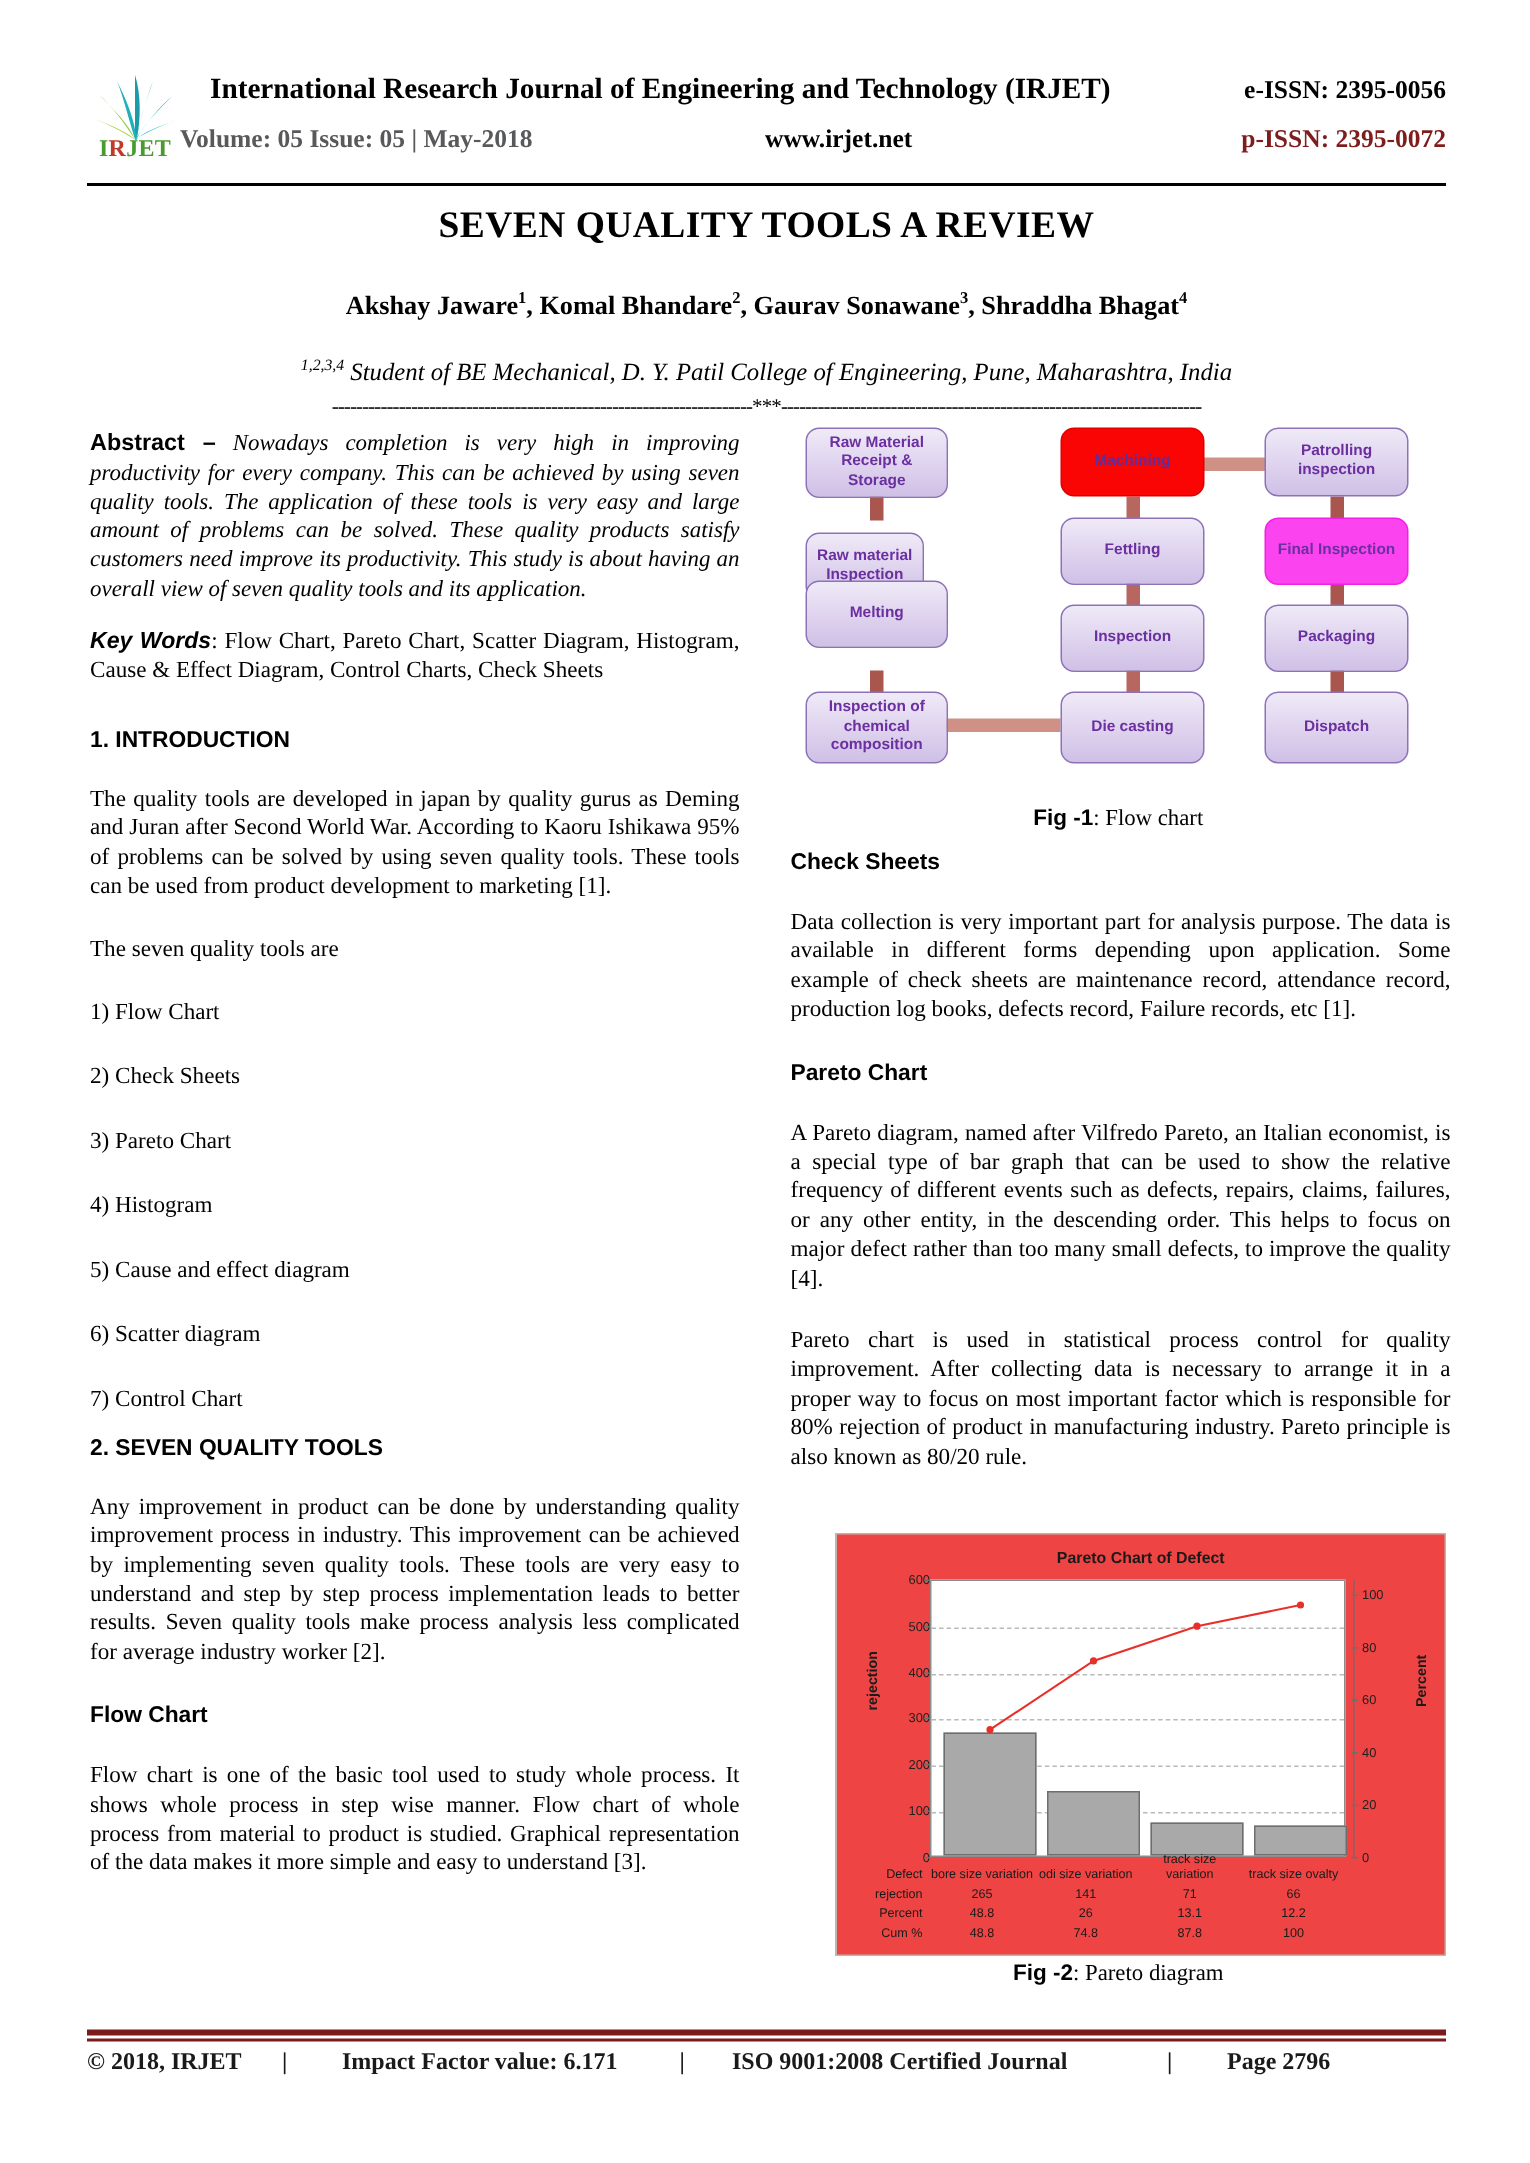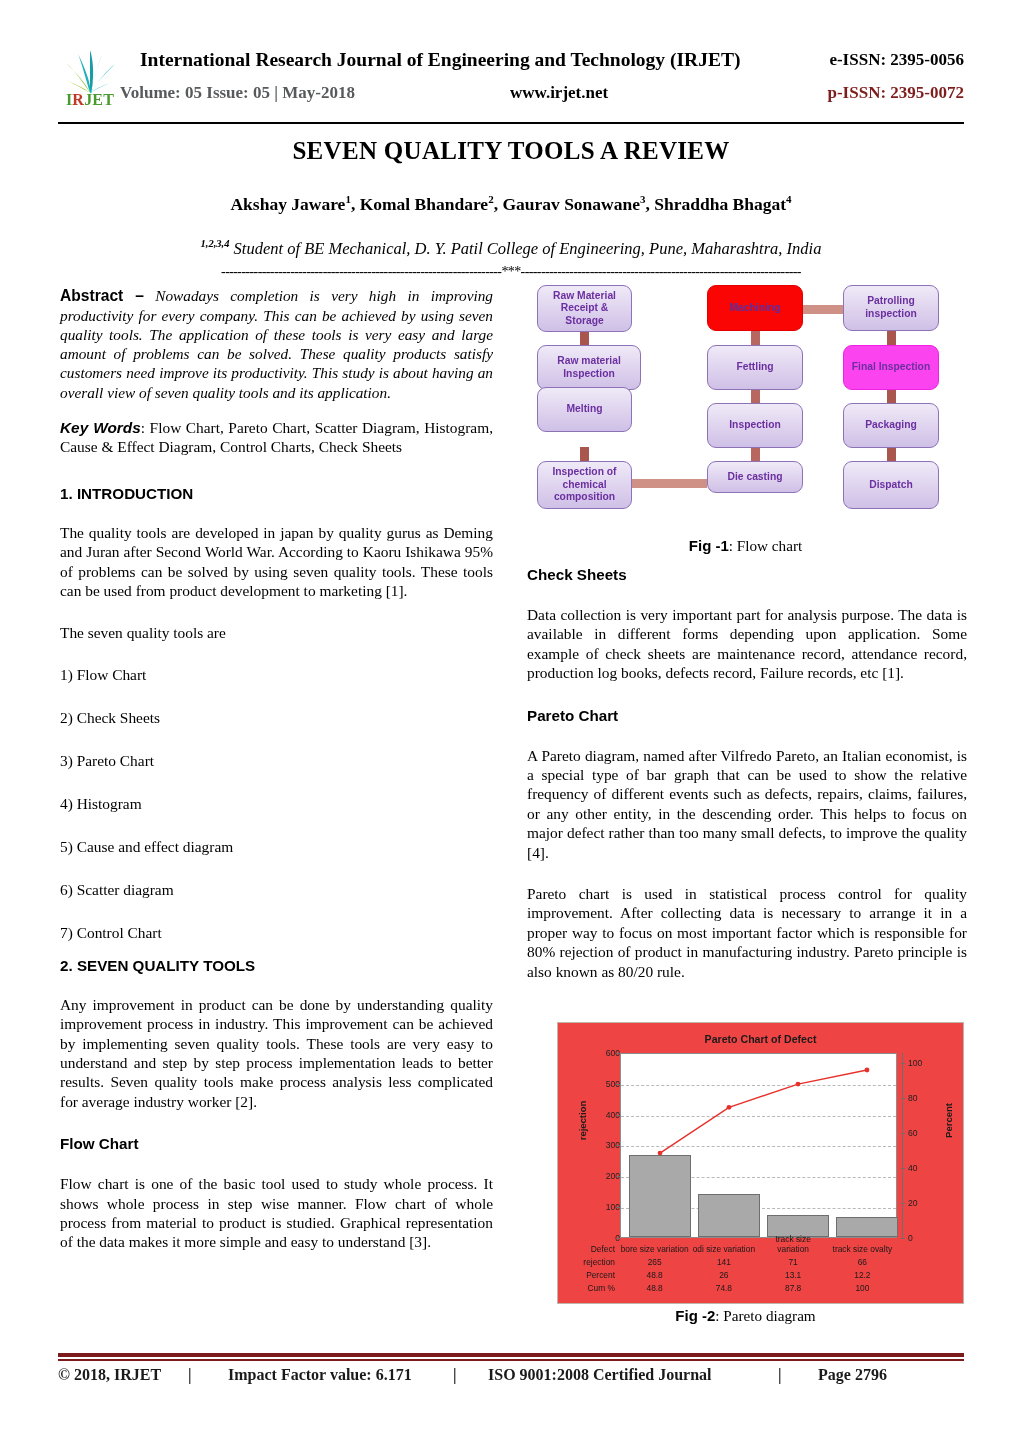--- a/index.html
+++ b/index.html
@@ -92,21 +92,21 @@
     font-family: "Liberation Serif", serif;
     font-weight: bold; font-size: 17.5px;
   }
   .authors sup { font-size: 11px; vertical-align: super; }
   .affil {
     position: absolute; left: 58px; top: 238px; width: 906px;
     text-align: center;
     font-family: "Liberation Serif", serif;
     font-style: italic; font-size: 16.5px;
   }
-  .affil sup { font-size: 10.5px; font-style: italic; vertical-align: super; font-weight: bold; }
+  .affil sup { font-size: 10.5px; font-style: italic; vertical-align: super; }
   .sep-line {
     position: absolute; left: 58px; top: 264px; width: 906px;
     text-align: center;
     font-family: "Liberation Serif", serif;
     font-size: 14px; letter-spacing: -0.6px;
     white-space: nowrap; overflow: hidden;
   }
 
   
   .col-left {
@@ -389,28 +389,28 @@
     <div class="fconn-v" style="left:224px; top:106px; height:16px;"></div>
     <div class="fconn-v" style="left:224px; top:164px; height:16px;"></div>
 
     <div class="fconn-h" style="left:272px; top:22px; width:46px;"></div>
 
     <div class="fconn-v dark" style="left:360px; top:48px;  height:16px;"></div>
     <div class="fconn-v dark" style="left:360px; top:106px; height:16px;"></div>
     <div class="fconn-v dark" style="left:360px; top:164px; height:16px;"></div>
 
     <div class="fnode" style="left:10px;  top:2px;   width:95px; height:47px;">Raw Material Receipt &amp; Storage</div>
-    <div class="fnode" style="left:10px;  top:62px;  width:104px; height:45px;">Raw material Inspection</div>
+    <div class="fnode" style="left:10px;  top:72px;  width:79px; height:45px;">Raw material Inspection</div>
     <div class="fnode" style="left:10px;  top:104px; width:95px; height:45px;">Melting</div>
     <div class="fnode" style="left:10px;  top:178px; width:95px; height:48px;">Inspection of chemical composition</div>
 
     <div class="fnode red" style="left:180px; top:2px;   width:96px; height:46px;">Machining</div>
     <div class="fnode" style="left:180px; top:62px;  width:96px; height:45px;">Fettling</div>
     <div class="fnode" style="left:180px; top:120px; width:96px; height:45px;">Inspection</div>
-    <div class="fnode" style="left:180px; top:178px; width:96px; height:32px;">Die casting</div>
+    <div class="fnode" style="left:180px; top:178px; width:96px; height:48px;">Die casting</div>
 
     <div class="fnode" style="left:316px; top:2px;   width:96px; height:46px;">Patrolling inspection</div>
     <div class="fnode magenta" style="left:316px; top:62px;  width:96px; height:45px;">Final Inspection</div>
     <div class="fnode" style="left:316px; top:120px; width:96px; height:45px;">Packaging</div>
     <div class="fnode" style="left:316px; top:178px; width:96px; height:48px;">Dispatch</div>
   </div>
 
   <div class="fig-cap fig1-cap"><b>Fig -1</b><span>: Flow chart</span></div>
 
   <div class="col-right" style="top:566px;">

